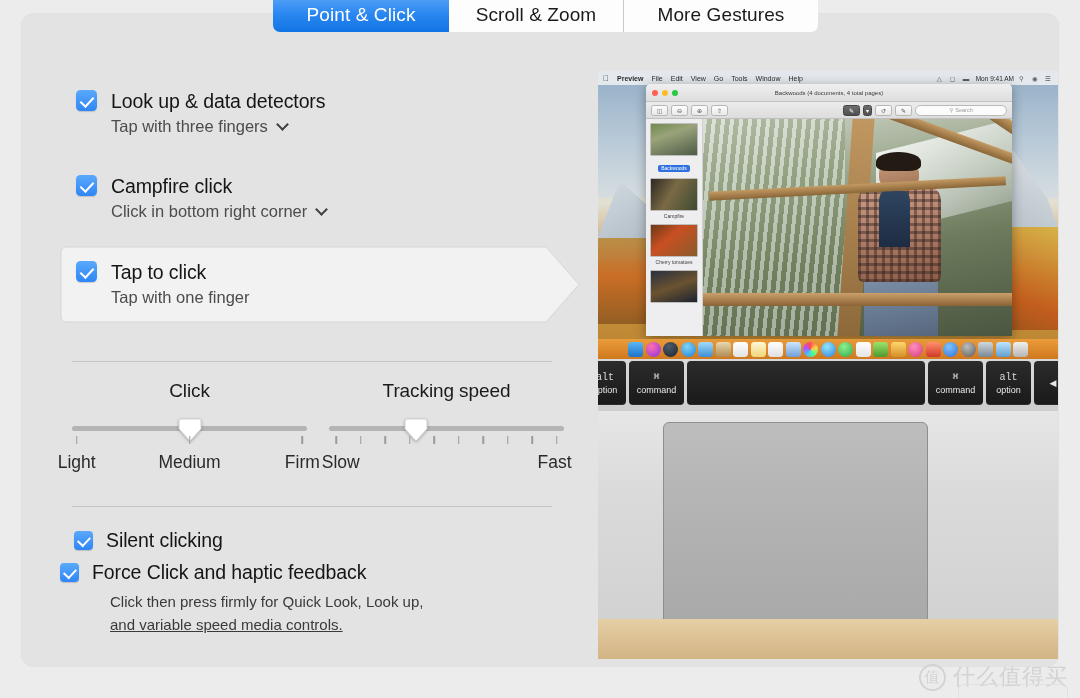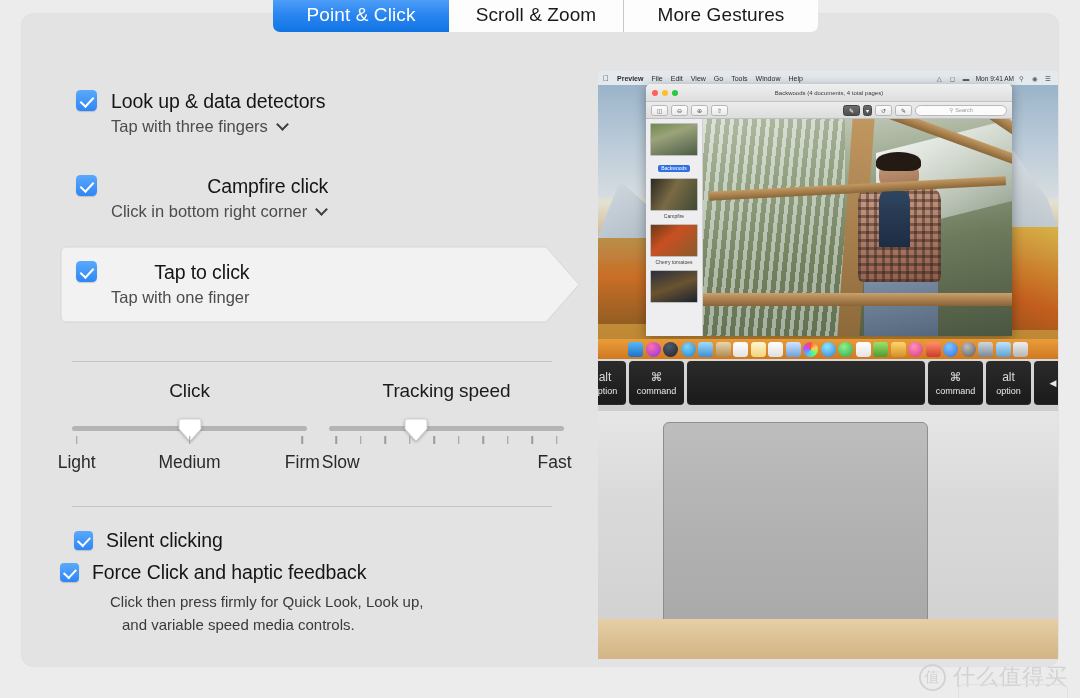--- a/index.html
+++ b/index.html
@@ -57,21 +57,21 @@
   }
   .cbx::after{
     content:""; position:absolute;
     left:6.5px; top:3.5px; width:6px; height:11px;
     border:solid #ffffff; border-width:0 2.4px 2.4px 0;
     transform:rotate(43deg);
   }
   .opt-txt{ margin-left:14px; }
   .opt-title{
     font-size:19.5px; color:#151515; line-height:23px;
-    letter-spacing:-.1px; white-space:nowrap;text-align:right;
+    letter-spacing:-.1px; white-space:nowrap;
   }
   .opt-sub{
     font-size:16.5px; color:#4c4c4c; line-height:22px;
     margin-top:2px; white-space:nowrap;
     display:flex; align-items:center;
   }
   .chev{ display:inline-block; margin-left:9px; width:12px; height:12px; position:relative; }
   .chev::after{
     content:""; position:absolute; left:1px; top:0px;
     width:7px; height:7px;
@@ -324,21 +324,21 @@
     background:linear-gradient(180deg,#d9d9d9,#cdcdcd);
     display:flex; align-items:center; gap:3px; padding:0 0 4px 0;
   }
   .key{
     background:linear-gradient(180deg,#2b2b2b,#1a1a1a);
     border-radius:4px; color:#e8e8e8;
     display:flex; flex-direction:column; align-items:center; justify-content:center;
     height:44px; font-size:8.5px; gap:2px;
     box-shadow:inset 0 -1px 0 rgba(255,255,255,.08);
   }
-  .key .k-top{ font-size:12px; opacity:.92; }
+  .key .k-top{ font-size:10px; opacity:.92;font-family:Liberation Mono, monospace; }
   .key .k-bot{ font-size:9px; }
   .key.space{ flex:1; }
 
   
   #palmrest{
     position:absolute; left:0; top:340px; width:460px; height:208px;
     background:linear-gradient(180deg,#e6e6e6 0%,#dadada 40%,#d2d2d2 100%);
   }
   #trackpad{
     position:absolute; left:65px; top:11px; width:265px; height:203px;
@@ -486,21 +486,21 @@
       <div class="cbx-sm"></div>
       <div class="flat-label">Silent clicking</div>
     </div>
 
     <div class="optrow" style="left:38px; top:548px; align-items:center;">
       <div class="cbx-sm"></div>
       <div class="flat-label">Force Click and haptic feedback</div>
     </div>
 
     <div class="helper" style="left:88px; top:576px;">Click then press firmly for Quick Look, Look up,</div>
-    <div class="helper" style="left:100px; top:599px;">and variable speed media controls.</div>
+    <div class="helper" style="left:88px; top:599px;text-decoration:underline;">and variable speed media controls.</div>
   </div>
 
   <div id="photo">
 
     <div id="macscreen">
       <div class="wall-sky"></div>
       <div class="wall-mtnL"></div>
       <div class="wall-mtnR"></div>
       <div class="wall-fieldL"></div>
       <div class="wall-fieldR"></div>

